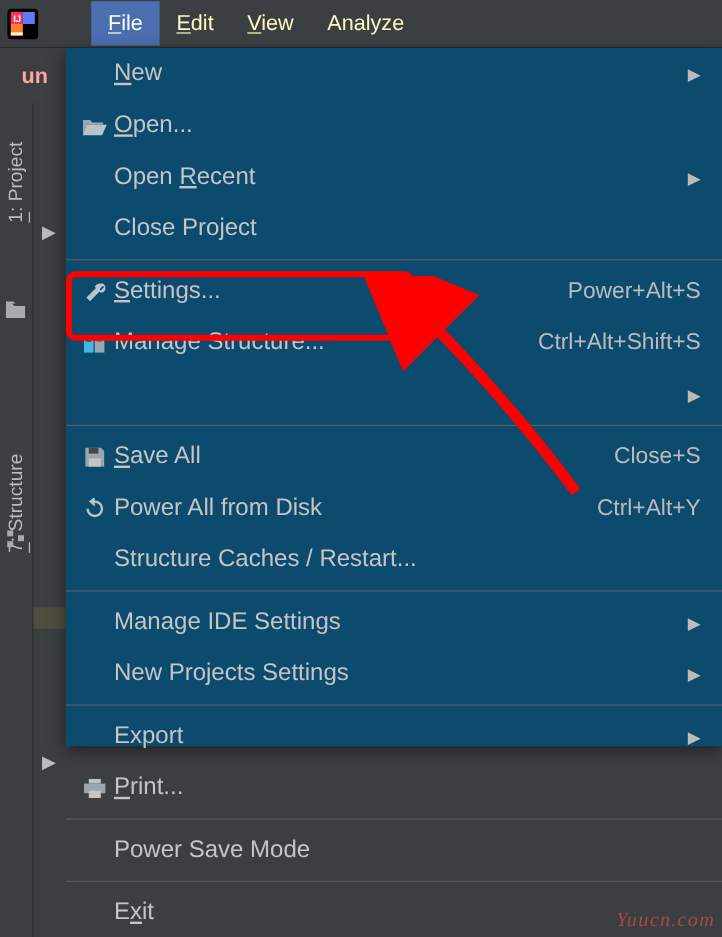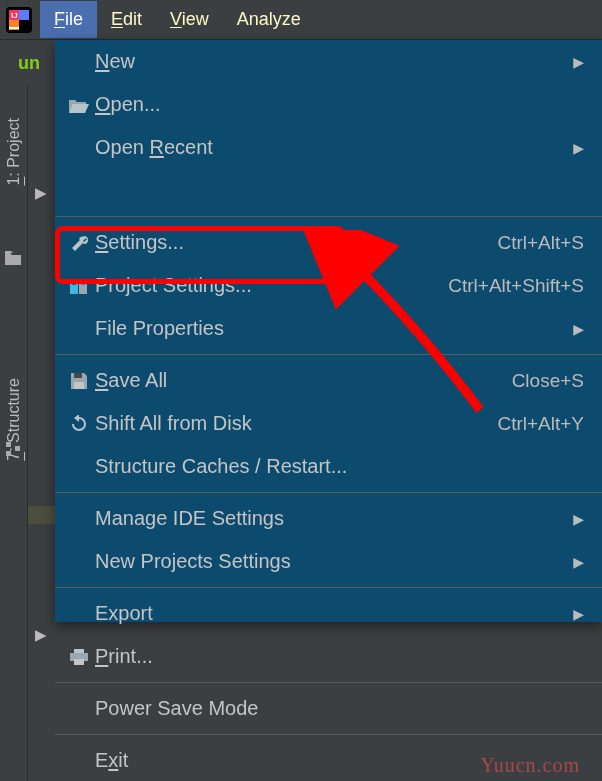--- a/index.html
+++ b/index.html
@@ -31,38 +31,39 @@
     }
     .menubar-item {
       color: #fef9c3;
       font-size: 18px;
       padding: 8px 14px;
       cursor: pointer;
     }
     .menubar-item.active {
       background: #4b6eaf;
       color: #ffffff;
+      margin-left: 36px;
     }
     .mnemonic {
       text-decoration: underline;
       text-underline-offset: 2px;
     }
     .toolbar-row {
       height: 46px;
       background: #3c3f41;
       position: absolute;
       top: 40px;
       left: 0;
       width: 55px;
       display: flex;
       align-items: center;
       padding-left: 18px;
     }
     .project-label {
-      color: #84cc16;
+      color: #fca5a5;
       font-size: 18px;
       font-weight: 600;
     }
     .sidebar {
       position: absolute;
       left: 0;
       top: 86px;
       width: 28px;
       height: calc(100% - 86px);
       background: #3c3f41;
@@ -177,26 +178,27 @@
     }
     .arrow-svg {
       position: absolute;
       left: 300px;
       top: 230px;
       z-index: 99;
       pointer-events: none;
     }
     .watermark {
       position: absolute;
-      right: 22px;
+      right: 6px;
       bottom: 4px;
       color: rgba(255,80,80,0.55);
-      font-size: 20px;
+      font-size: 17px;
       font-family: serif;
       letter-spacing: 1px;
+      font-style: italic;
     }
   </style>
 </head>
 <body>
 
 <div class="menubar">
   <div class="logo">
     <svg width="26" height="26" viewBox="0 0 26 26">
       <rect x="0" y="0" width="26" height="26" rx="4" fill="#000"></rect>
       <path d="M3 3 L13 3 L13 13 L3 13 Z" fill="#fe315d"></path>
@@ -254,67 +256,67 @@
     </span>
     <span class="menu-label"><span class="mnemonic">O</span>pen...</span>
   </div>
   <div class="menu-item">
     <span class="menu-icon"></span>
     <span class="menu-label"><span>Open </span><span class="mnemonic">R</span>ecent</span>
     <span class="menu-arrow">▶</span>
   </div>
   <div class="menu-item">
     <span class="menu-icon"></span>
+    <span class="menu-label">Close Project</span>
   </div>
   <div class="separator"></div>
   <div class="menu-item">
     <span class="menu-icon">
       <svg width="18" height="18" viewBox="0 0 18 18">
           <path d="M14 2 A4 4 0 0 1 14 10 L13 9 L5 17 L2 14 L10 6 L9 5 A4 4 0 0 1 16 4 L13 7 L14 8 L17 5 A4 4 0 0 1 14 2 Z" fill="#b8c4cc"></path>
         </svg>
     </span>
     <span class="menu-label"><span class="mnemonic">S</span>ettings...</span>
-    <span class="menu-shortcut">Ctrl+Alt+S</span>
+    <span class="menu-shortcut">Power+Alt+S</span>
   </div>
   <div class="menu-item">
     <span class="menu-icon">
       <svg width="18" height="16" viewBox="0 0 18 16">
           <rect x="0" y="3" width="8" height="13" fill="#40b6e0"></rect>
           <rect x="9" y="3" width="8" height="13" fill="#9aa7b0"></rect>
           <rect x="2" y="5" width="4" height="2" fill="#26627a"></rect>
           <rect x="11" y="5" width="4" height="2" fill="#6b7680"></rect>
         </svg>
     </span>
-    <span class="menu-label">Project Settings...</span>
+    <span class="menu-label">Manage Structure...</span>
     <span class="menu-shortcut">Ctrl+Alt+Shift+S</span>
   </div>
   <div class="menu-item">
     <span class="menu-icon"></span>
-    <span class="menu-label">File Properties</span>
     <span class="menu-arrow">▶</span>
   </div>
   <div class="separator"></div>
   <div class="menu-item">
     <span class="menu-icon">
       <svg width="16" height="16" viewBox="0 0 16 16">
           <path d="M0 0 L13 0 L16 3 L16 16 L0 16 Z" fill="#9aa7b0"></path>
           <rect x="3" y="0" width="8" height="5" fill="#46494b"></rect>
           <rect x="3" y="9" width="10" height="7" fill="#c5c5c5"></rect>
         </svg>
     </span>
     <span class="menu-label"><span class="mnemonic">S</span>ave All</span>
     <span class="menu-shortcut">Close+S</span>
   </div>
   <div class="menu-item">
     <span class="menu-icon">
       <svg width="18" height="18" viewBox="0 0 18 18">
           <path d="M9 2 A7 7 0 1 1 2 9 L4 9 A5 5 0 1 0 9 4 L9 7 L4 3 L9 -1 Z" fill="#b8c4cc"></path>
         </svg>
     </span>
-    <span class="menu-label">Shift All from Disk</span>
+    <span class="menu-label">Power All from Disk</span>
     <span class="menu-shortcut">Ctrl+Alt+Y</span>
   </div>
   <div class="menu-item">
     <span class="menu-icon"></span>
     <span class="menu-label">Structure Caches / Restart...</span>
   </div>
   <div class="separator"></div>
   <div class="menu-item">
     <span class="menu-icon"></span>
     <span class="menu-label">Manage IDE Settings</span>

